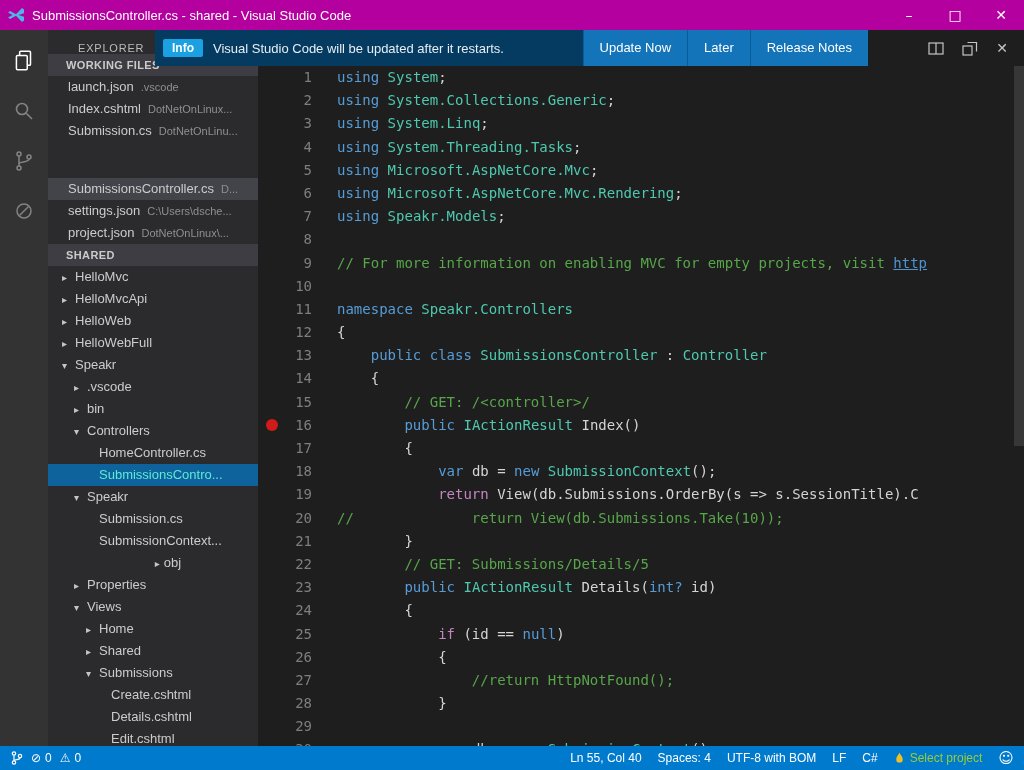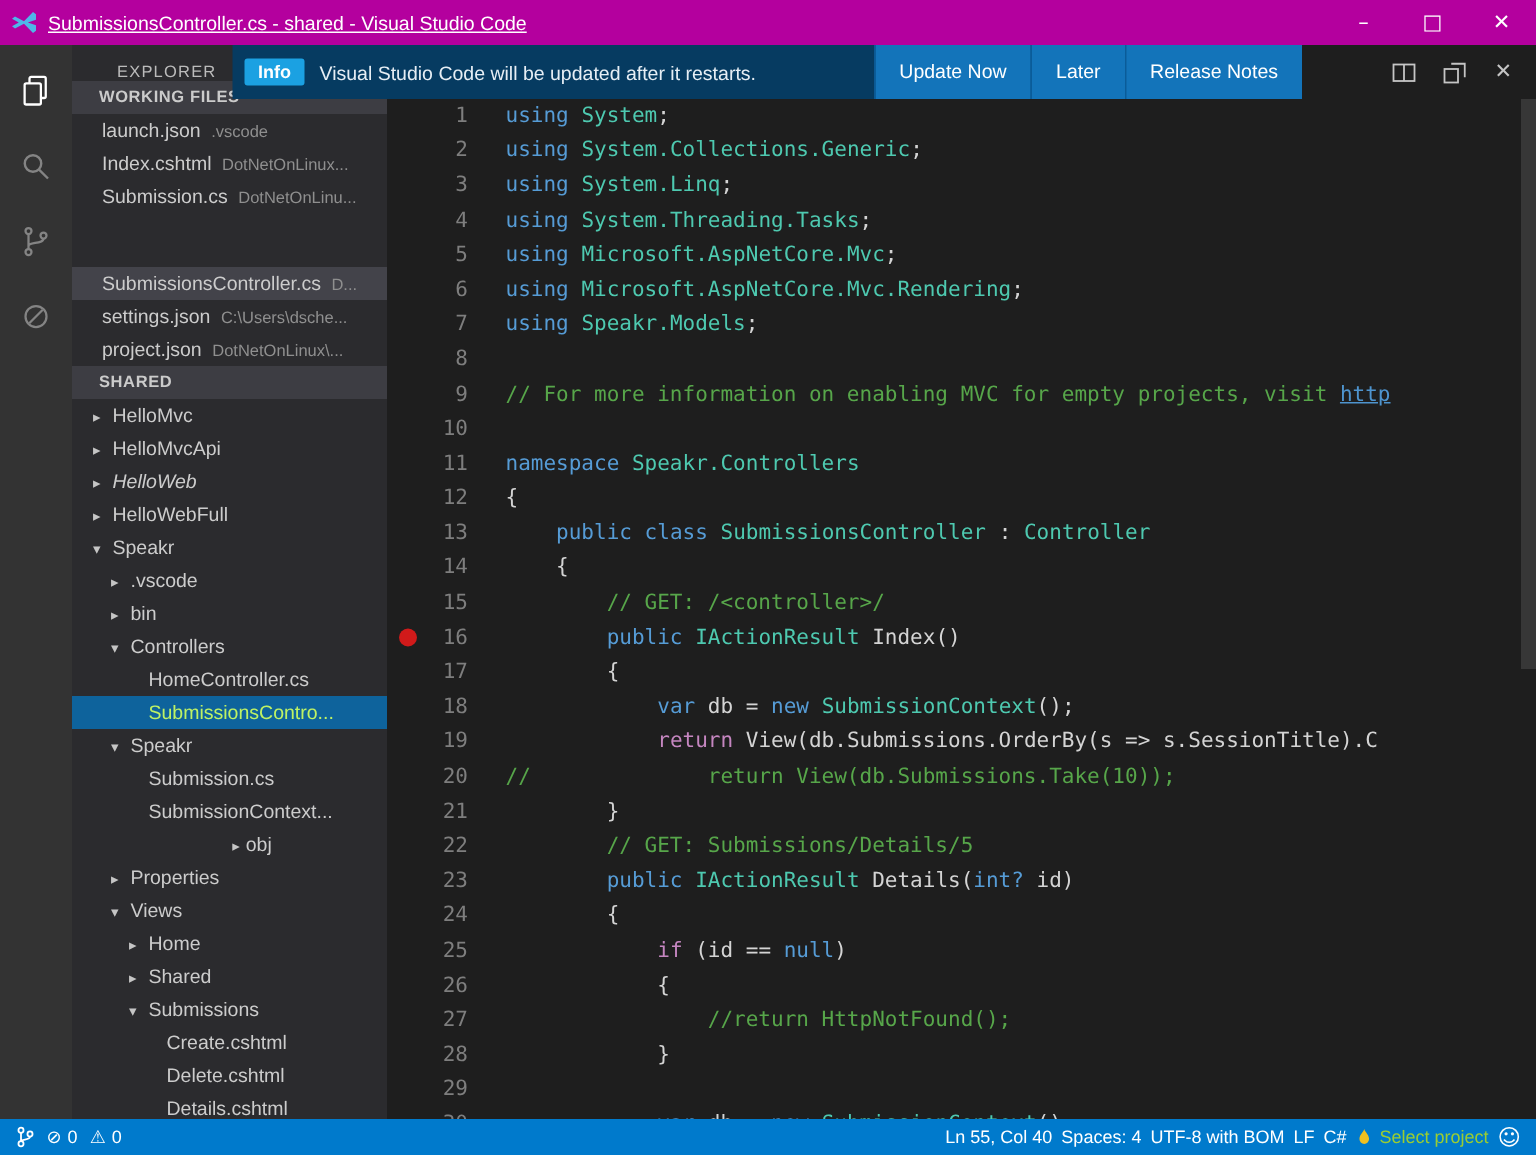--- a/index.html
+++ b/index.html
@@ -4,21 +4,21 @@
 <style>
   * { margin:0; padding:0; box-sizing:border-box; }
   html,body { width:1024px; height:770px; overflow:hidden; background:#1E1E1E;
               font-family:"Liberation Sans","DejaVu Sans",sans-serif; }
   .window { width:1024px; height:770px; display:flex; flex-direction:column; }
 
   
   .titlebar { height:30px; background:#B4009E; display:flex; align-items:center;
               color:#fff; font-size:13px; flex:0 0 30px; }
   .logo { margin-left:8px; display:flex; align-items:center; }
-  .title { margin-left:8px; white-space:nowrap;text-decoration:underline; }
+  .title { margin-left:8px; white-space:nowrap; }
   .win-controls { margin-left:auto; display:flex; height:30px; }
   .win-btn { width:46px; height:30px; display:flex; align-items:center; justify-content:center;
              font-size:14px; color:#fff; font-family:"DejaVu Sans",sans-serif; }
 
   
   .main { flex:1 1 auto; display:flex; position:relative; overflow:hidden; }
 
   .activitybar { width:48px; background:#333333; flex:0 0 48px; padding-top:6px; }
   .activity-item { height:50px; display:flex; align-items:center; justify-content:center; color:#848484; }
   .activity-item.active { color:#FFFFFF; }
@@ -28,21 +28,21 @@
                    letter-spacing:0.8px; color:#BBBBBB; }
   .section-header { height:22px; line-height:22px; background:#3D3D43; color:#CBCBCB;
                     font-size:11px; font-weight:bold; padding-left:18px; letter-spacing:0.4px; }
   .wf-row { height:22px; line-height:22px; padding-left:20px; font-size:13px;
             white-space:nowrap; overflow:hidden; }
   .wf-detail { margin-left:7px; font-size:11px; color:#8F8F8F; }
   .sel-gray { background:#43434A;margin-top:36px; }
   .tree-row { height:22px; line-height:22px; font-size:13px; white-space:nowrap; overflow:hidden; }
   .arrow { display:inline-block; width:13px; font-size:10px; color:#C5C5C5;
            font-family:"DejaVu Sans",sans-serif; }
-  .sel-blue { background:#0E639C; color:#bef264; }
+  .sel-blue { background:#0E639C; color:#5eead4; }
 
   
   .editor-col { flex:1 1 auto; background:#1E1E1E; position:relative; overflow:hidden; }
   .editor-header { height:36px; display:flex; align-items:center; justify-content:flex-end;
                    padding-right:16px; color:#C5C5C5; }
   .editor-header .hicon { margin-left:18px; display:flex; align-items:center; }
   .editor-close { font-size:14px; font-family:"DejaVu Sans",sans-serif; }
   .code-row { height:23.2px; line-height:23.2px; display:flex;
               font-family:"DejaVu Sans Mono","Liberation Mono",monospace; font-size:14px; }
   .gutter { width:54px; flex:0 0 54px; text-align:right; color:#7E7E7E; position:relative; }
@@ -67,21 +67,21 @@
                  padding:2px 9px; border-radius:2px; }
   .notif-msg { margin-left:10px; white-space:nowrap; }
   .notif-actions { margin-left:auto; height:36px; display:flex; }
   .notif-btn { padding:0 16px; line-height:36px; color:#fff; background:#1374BA;
                border-left:1px solid #0A5C99; white-space:nowrap; }
 
   
   .statusbar { height:24px; flex:0 0 24px; background:#007ACC; color:#FFFFFF; font-size:12px;
                display:flex; align-items:center; padding:0 10px; }
   .sb-left { display:flex; align-items:center; gap:8px; }
-  .sb-right { margin-left:auto; display:flex; align-items:center; gap:6px; white-space:nowrap; }
+  .sb-right { margin-left:auto; display:flex; align-items:center; gap:16px; white-space:nowrap; }
   .sb-pair { display:flex; align-items:center; gap:4px; }
   .sb-glyph { font-family:"DejaVu Sans",sans-serif; font-size:12px; }
   .omnisharp { display:flex; align-items:center; gap:5px; color:#9ACD32; }
   .smiley { font-family:"DejaVu Sans",sans-serif; font-size:15px; line-height:1; }
   svg { display:block; }
 </style>
 </head>
 <body>
 
 <div class="window">
@@ -139,39 +139,38 @@
           <div class="wf-row"><span class="wf-name">Index.cshtml</span><span class="wf-detail">DotNetOnLinux...</span></div>
           <div class="wf-row"><span class="wf-name">Submission.cs</span><span class="wf-detail">DotNetOnLinu...</span></div>
           <div class="wf-row sel-gray"><span class="wf-name">SubmissionsController.cs</span><span class="wf-detail">D...</span></div>
           <div class="wf-row"><span class="wf-name">settings.json</span><span class="wf-detail">C:\Users\dsche...</span></div>
           <div class="wf-row"><span class="wf-name">project.json</span><span class="wf-detail">DotNetOnLinux\...</span></div>
         </div>
       <div class="section-header">SHARED</div>
       <div>
           <div class="tree-row" style="padding-left: 14px;"><span class="arrow">▸</span><span>HelloMvc</span></div>
           <div class="tree-row" style="padding-left: 14px;"><span class="arrow">▸</span><span>HelloMvcApi</span></div>
-          <div class="tree-row" style="padding-left: 14px; font-style: italic;"><span class="arrow">▸</span><span>HelloWeb</span></div>
+          <div class="tree-row" style="padding-left: 14px;"><span class="arrow">▸</span><span>HelloWeb</span></div>
           <div class="tree-row" style="padding-left: 14px;"><span class="arrow">▸</span><span>HelloWebFull</span></div>
           <div class="tree-row" style="padding-left: 14px;"><span class="arrow">▾</span><span>Speakr</span></div>
           <div class="tree-row" style="padding-left: 26px;"><span class="arrow">▸</span><span>.vscode</span></div>
           <div class="tree-row" style="padding-left: 26px;"><span class="arrow">▸</span><span>bin</span></div>
           <div class="tree-row" style="padding-left: 26px;"><span class="arrow">▾</span><span>Controllers</span></div>
           <div class="tree-row" style="padding-left: 38px;"><span class="arrow"></span><span>HomeController.cs</span></div>
           <div class="tree-row sel-blue" style="padding-left: 38px;"><span class="arrow"></span><span>SubmissionsContro...</span></div>
           <div class="tree-row" style="padding-left: 26px;"><span class="arrow">▾</span><span>Speakr</span></div>
           <div class="tree-row" style="padding-left: 38px;"><span class="arrow"></span><span>Submission.cs</span></div>
           <div class="tree-row" style="padding-left: 38px;"><span class="arrow"></span><span>SubmissionContext...</span></div>
           <div class="tree-row" style="padding-left: 26px; text-align: center;"><span class="arrow">▸</span><span>obj</span></div>
           <div class="tree-row" style="padding-left: 26px;"><span class="arrow">▸</span><span>Properties</span></div>
           <div class="tree-row" style="padding-left: 26px;"><span class="arrow">▾</span><span>Views</span></div>
           <div class="tree-row" style="padding-left: 38px;"><span class="arrow">▸</span><span>Home</span></div>
           <div class="tree-row" style="padding-left: 38px;"><span class="arrow">▸</span><span>Shared</span></div>
           <div class="tree-row" style="padding-left: 38px;"><span class="arrow">▾</span><span>Submissions</span></div>
           <div class="tree-row" style="padding-left: 50px;"><span class="arrow"></span><span>Create.cshtml</span></div>
-          <div class="tree-row" style="padding-left: 50px;"><span class="arrow"></span><span>Delete.cshtml</span></div>
           <div class="tree-row" style="padding-left: 50px;"><span class="arrow"></span><span>Details.cshtml</span></div>
           <div class="tree-row" style="padding-left: 50px;"><span class="arrow"></span><span>Edit.cshtml</span></div>
         </div>
     </div>
 
     <div class="editor-col">
       <div class="editor-header">
         <span class="hicon">
           <svg width="16" height="15" viewBox="0 0 16 15" fill="none" stroke="currentColor" stroke-width="1.2">
             <rect x="1" y="2" width="14" height="11"></rect>

